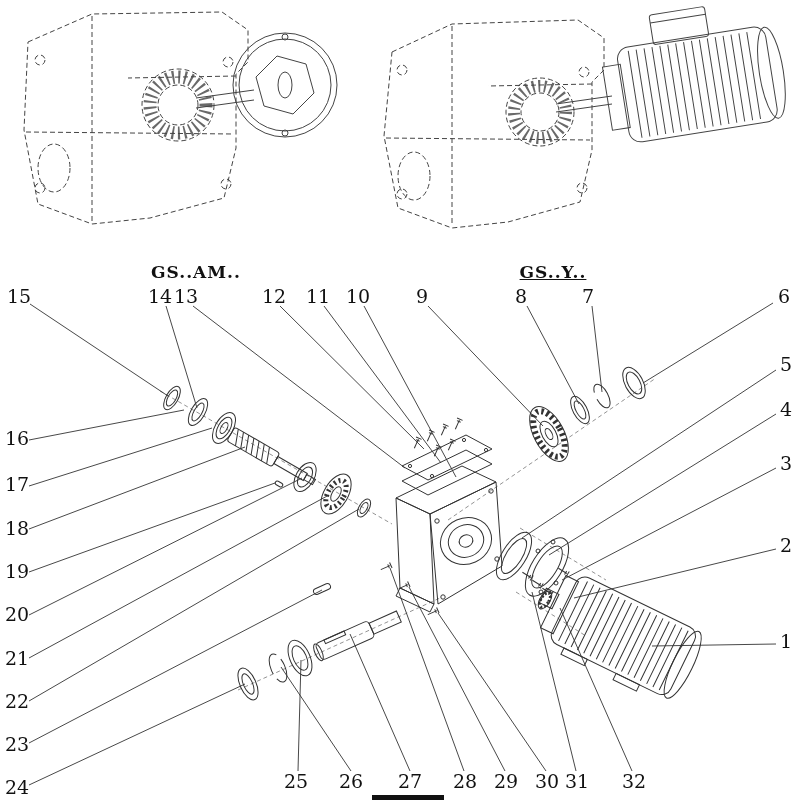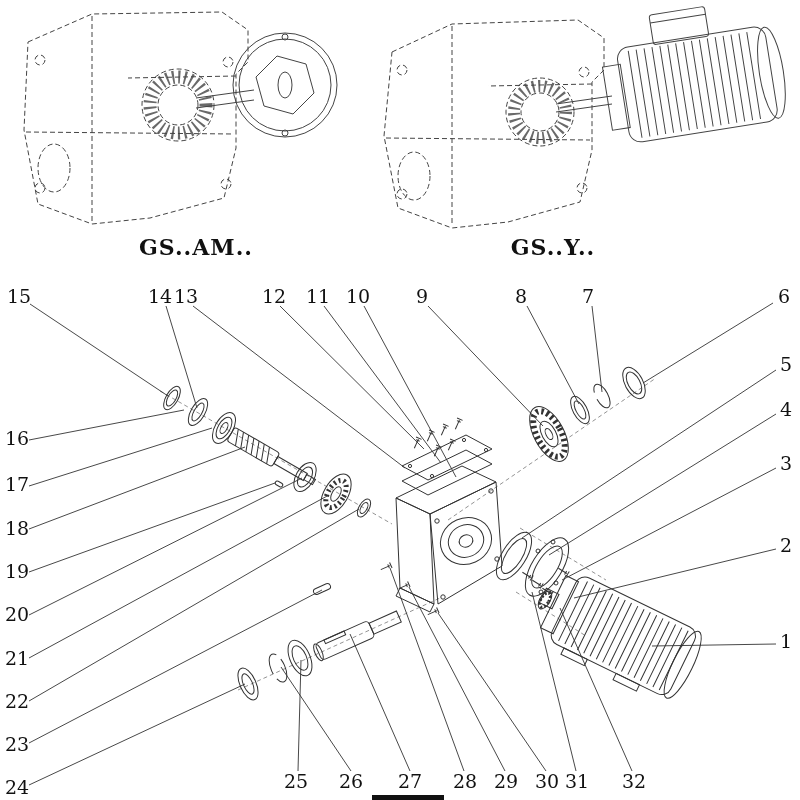--- a/index.html
+++ b/index.html
@@ -1,23 +1,23 @@
 <!DOCTYPE html>
 <html><head>
 <meta charset="utf-8">
 <style>
   html,body{margin:0;padding:0;background:#fff;}
   #stage{position:relative;width:800px;height:800px;background:#ffffff;overflow:hidden;
          font-family:"DejaVu Serif", serif;}
   #diagram{position:absolute;left:0;top:0;}
-  .variant-title{position:absolute;width:220px;text-align:center;top:234px;
-                 font-weight:bold;font-size:22px;letter-spacing:1px;color:#111;
+  .variant-title{position:absolute;width:220px;text-align:center;top:262px;
+                 font-weight:bold;font-size:17px;letter-spacing:1px;color:#111;
                  font-family:"DejaVu Serif", serif;}
   #title-left{left:86px;}
-  #title-right{left:443px;}
+  #title-right{left:443px;text-decoration:underline;}
   #diagram text{font-family:"DejaVu Serif", serif;font-size:19px;fill:#111;}
 </style>
 </head>
 <body>
 
 <div id="stage">
 
   <div id="title-left" class="variant-title">GS..AM..</div>
   <div id="title-right" class="variant-title">GS..Y..</div>
 

